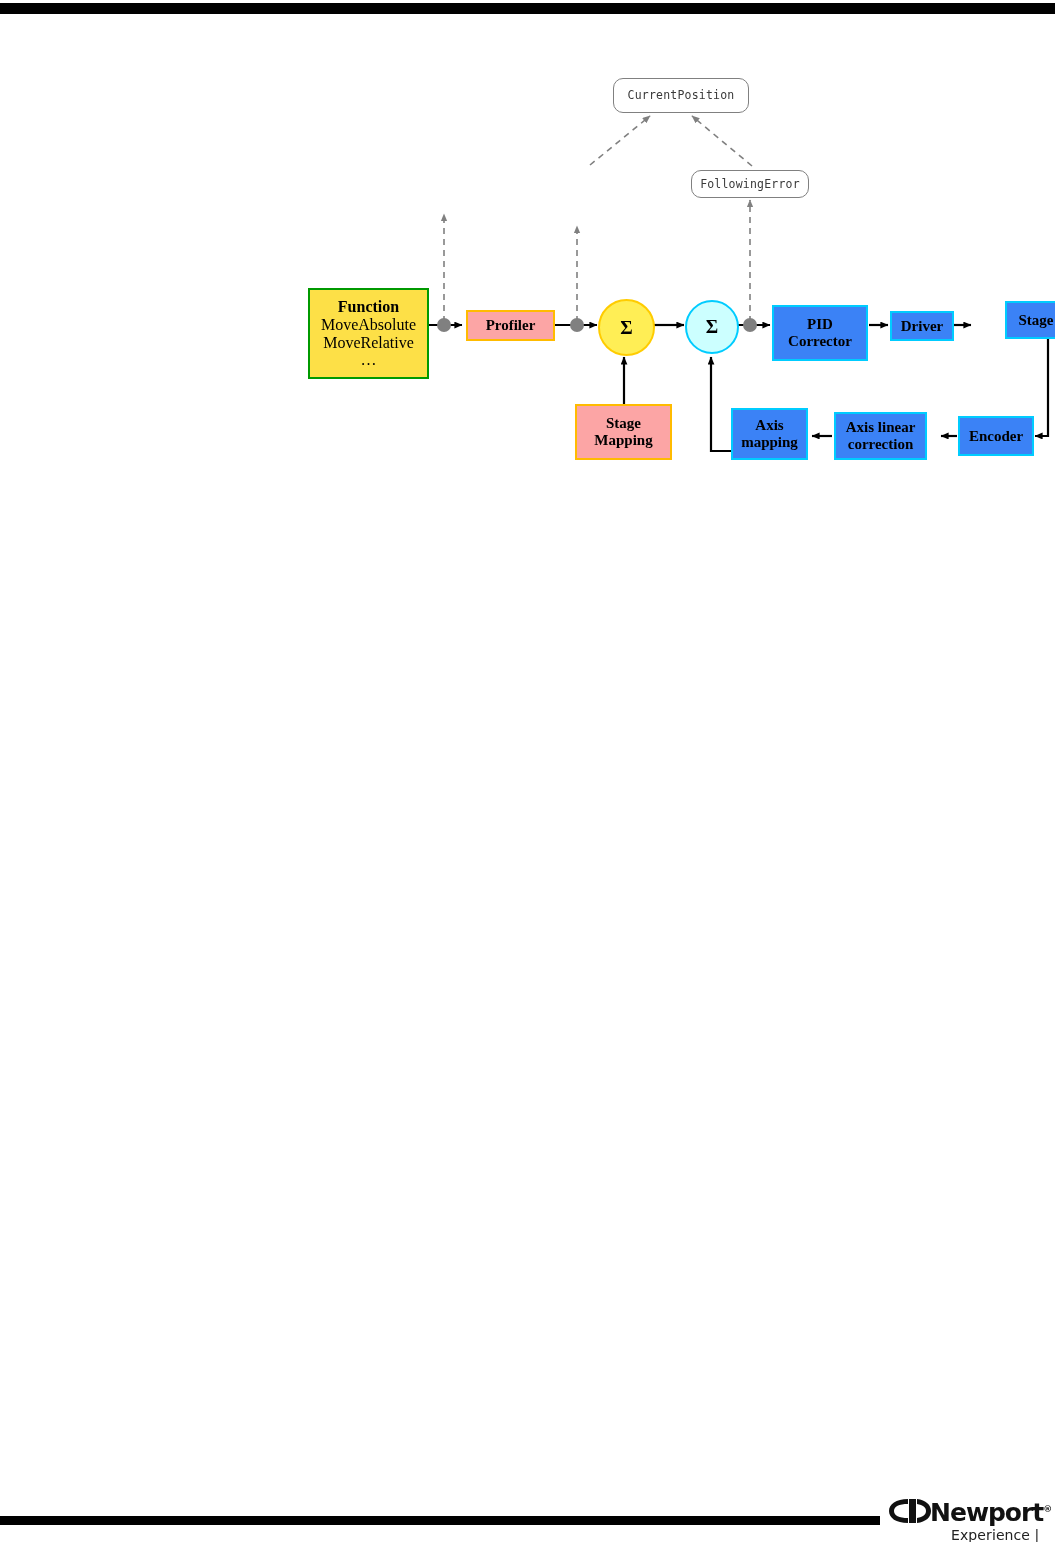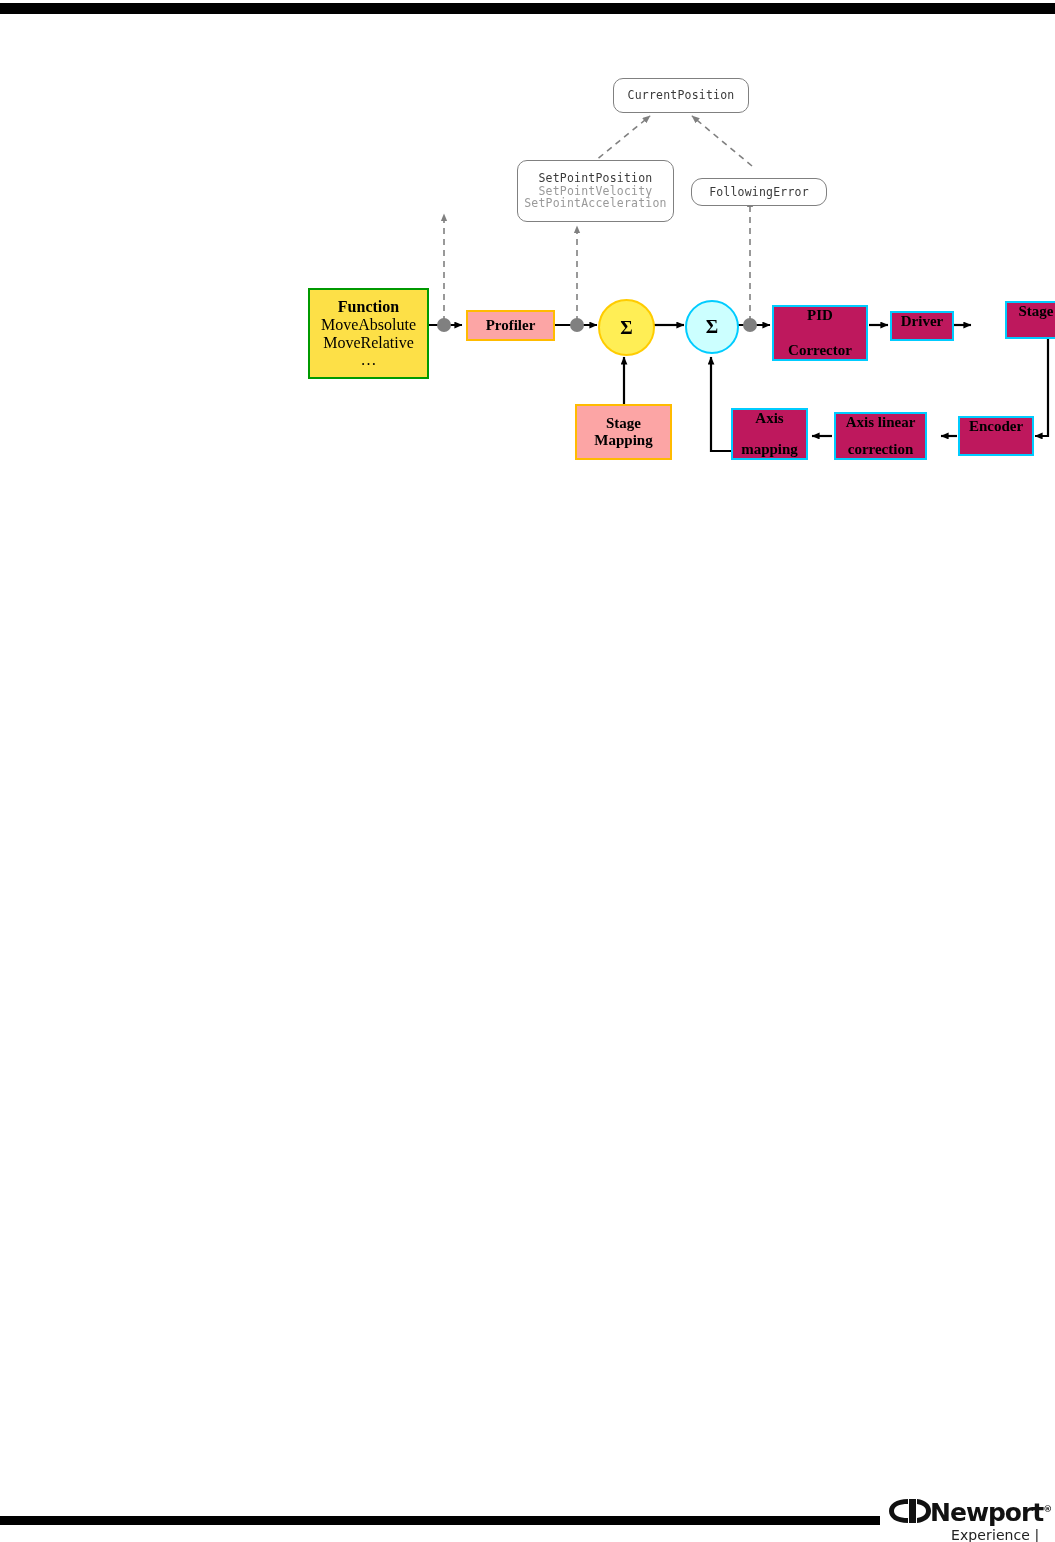--- a/index.html
+++ b/index.html
@@ -15,21 +15,21 @@
 
   
   .var-box{border:1.4px solid #808080;border-radius:10px;background:#ffffff;
            font-family:"DejaVu Sans Mono",monospace;font-size:11.5px;color:#3a3a3a;letter-spacing:.2px;}
   .var-box .dim{color:#9a9a9a;}
 
   
   .blk{font-weight:bold;font-size:15px;color:#000000;border-width:2px;border-style:solid;}
   .blk.green{background:#fde047;border-color:#009900;}
   .blk.yellow{background:#fca5a5;border-color:#ffbb00;}
-  .blk.cyan{background:#be185d;border-color:#00ccff;justify-content:space-between;}
+  .blk.cyan{background:#3b82f6;border-color:#00ccff;}
 
   .fn-title{font-weight:bold;font-size:16px;}
   .fn-line{font-weight:normal;font-size:16px;}
 
   
   .sum{position:absolute;border-radius:50%;border-width:2px;border-style:solid;
        display:flex;align-items:center;justify-content:center;
        font-family:"Liberation Serif",serif;font-size:19px;font-weight:bold;color:#000;}
   .sum.yellow{background:#ffee55;border-color:#ffcc00;}
   .sum.cyan{background:#ccffff;border-color:#00ccff;}
@@ -89,27 +89,22 @@
     <circle cx="444" cy="325" r="7" fill="#808080"></circle>
     <circle cx="577" cy="325" r="7" fill="#808080"></circle>
     <circle cx="750" cy="325" r="7" fill="#808080"></circle>
   </svg>
 
   <div class="node var-box" style="left:613px;top:78px;width:136px;height:35px;">
     <span>CurrentPosition</span>
   </div>
 
 
-  <div class="node var-box" style="left:517px;top:160px;width:157px;height:62px;">
-    <span>SetPointPosition</span>
-    <span class="dim">SetPointVelocity</span>
-    <span class="dim">SetPointAcceleration</span>
-  </div>
 
-  <div class="node var-box" style="left:691px;top:178px;width:136px;height:28px;border-radius:11px;">
+  <div class="node var-box" style="left:691px;top:170px;width:118px;height:28px;">
     <span>FollowingError</span>
   </div>
 
   <div class="node blk green" style="left:308px;top:288px;width:121px;height:91px;">
     <span class="fn-title">Function</span>
     <span class="fn-line">MoveAbsolute</span>
     <span class="fn-line">MoveRelative</span>
     <span class="fn-line">…</span>
   </div>
 

